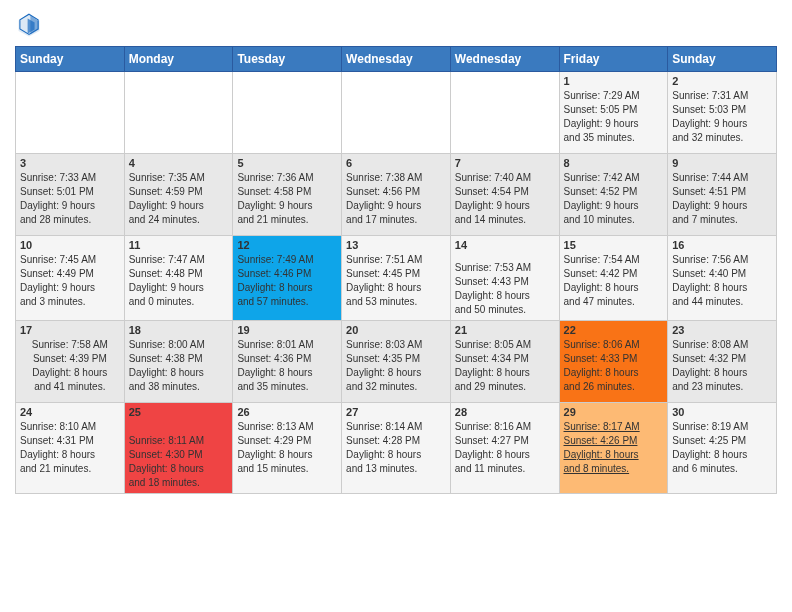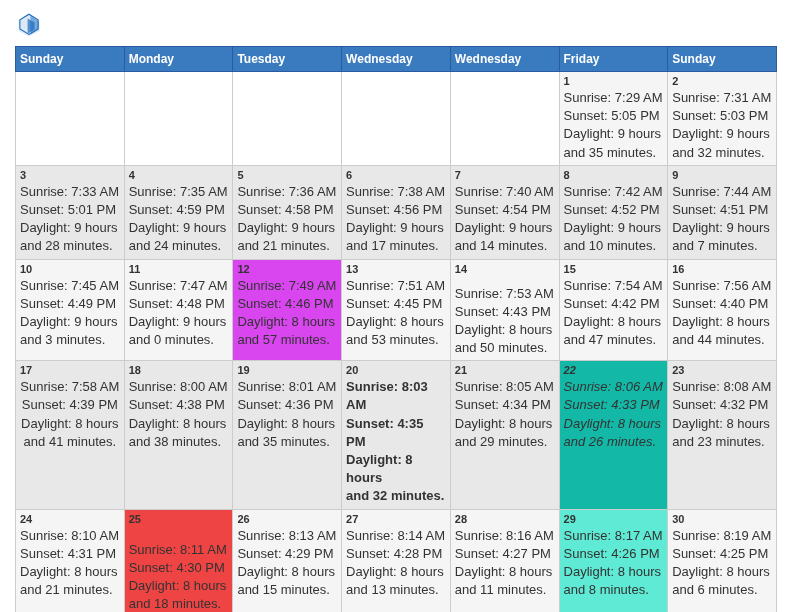--- a/index.html
+++ b/index.html
@@ -87,21 +87,21 @@
     .calendar tr:nth-child(even) td {
       background: #e8e8e8;
     }
     .day-num {
       font-size: 11px;
       font-weight: bold;
       display: block;
       margin-bottom: 2px;
     }
     .day-info {
-      font-size: 13px;
+      font-size: 10px;
       line-height: 1.4;
       color: #333;
     }
     .empty {
       background: #fff !important;
     }
   </style>
 </head>
 <body>
 
@@ -218,21 +218,21 @@
 Daylight: 9 hours
 and 3 minutes.</div>
           </td>
           <td style="background: rgb(245, 245, 245);">
             <span class="day-num">11</span>
             <div class="day-info" style="white-space: pre-line;">Sunrise: 7:47 AM
 Sunset: 4:48 PM
 Daylight: 9 hours
 and 0 minutes.</div>
           </td>
-          <td style="background: #d946ef;">
+          <td style="background: #0ea5e9;">
             <span class="day-num">12</span>
             <div class="day-info" style="white-space: pre-line;">Sunrise: 7:49 AM
 Sunset: 4:46 PM
 Daylight: 8 hours
 and 57 minutes.</div>
           </td>
           <td style="background: rgb(245, 245, 245);">
             <span class="day-num">13</span>
             <div class="day-info" style="white-space: pre-line;">Sunrise: 7:51 AM
 Sunset: 4:45 PM
@@ -278,33 +278,33 @@
           </td>
           <td style="background: rgb(232, 232, 232);">
             <span class="day-num">19</span>
             <div class="day-info" style="white-space: pre-line;">Sunrise: 8:01 AM
 Sunset: 4:36 PM
 Daylight: 8 hours
 and 35 minutes.</div>
           </td>
           <td style="background: rgb(232, 232, 232);">
             <span class="day-num">20</span>
-            <div class="day-info" style="white-space: pre-line; font-weight: bold;">Sunrise: 8:03 AM
+            <div class="day-info" style="white-space: pre-line;">Sunrise: 8:03 AM
 Sunset: 4:35 PM
 Daylight: 8 hours
 and 32 minutes.</div>
           </td>
           <td style="background: rgb(232, 232, 232);">
             <span class="day-num">21</span>
             <div class="day-info" style="white-space: pre-line;">Sunrise: 8:05 AM
 Sunset: 4:34 PM
 Daylight: 8 hours
 and 29 minutes.</div>
           </td>
-          <td style="background: #14b8a6; font-style: italic;">
+          <td style="background: #f97316;">
             <span class="day-num">22</span>
             <div class="day-info" style="white-space: pre-line;">Sunrise: 8:06 AM
 Sunset: 4:33 PM
 Daylight: 8 hours
 and 26 minutes.</div>
           </td>
           <td style="background: rgb(232, 232, 232);">
             <span class="day-num">23</span>
             <div class="day-info" style="white-space: pre-line;">Sunrise: 8:08 AM
 Sunset: 4:32 PM
@@ -341,23 +341,23 @@
 Daylight: 8 hours
 and 13 minutes.</div>
           </td>
           <td style="background: rgb(245, 245, 245);">
             <span class="day-num">28</span>
             <div class="day-info" style="white-space: pre-line;">Sunrise: 8:16 AM
 Sunset: 4:27 PM
 Daylight: 8 hours
 and 11 minutes.</div>
           </td>
-          <td style="background: #5eead4;">
+          <td style="background: #fdba74;">
             <span class="day-num">29</span>
-            <div class="day-info" style="white-space: pre-line;">Sunrise: 8:17 AM
+            <div class="day-info" style="white-space: pre-line; text-decoration: underline;">Sunrise: 8:17 AM
 Sunset: 4:26 PM
 Daylight: 8 hours
 and 8 minutes.</div>
           </td>
           <td style="background: rgb(245, 245, 245);">
             <span class="day-num">30</span>
             <div class="day-info" style="white-space: pre-line;">Sunrise: 8:19 AM
 Sunset: 4:25 PM
 Daylight: 8 hours
 and 6 minutes.</div>

